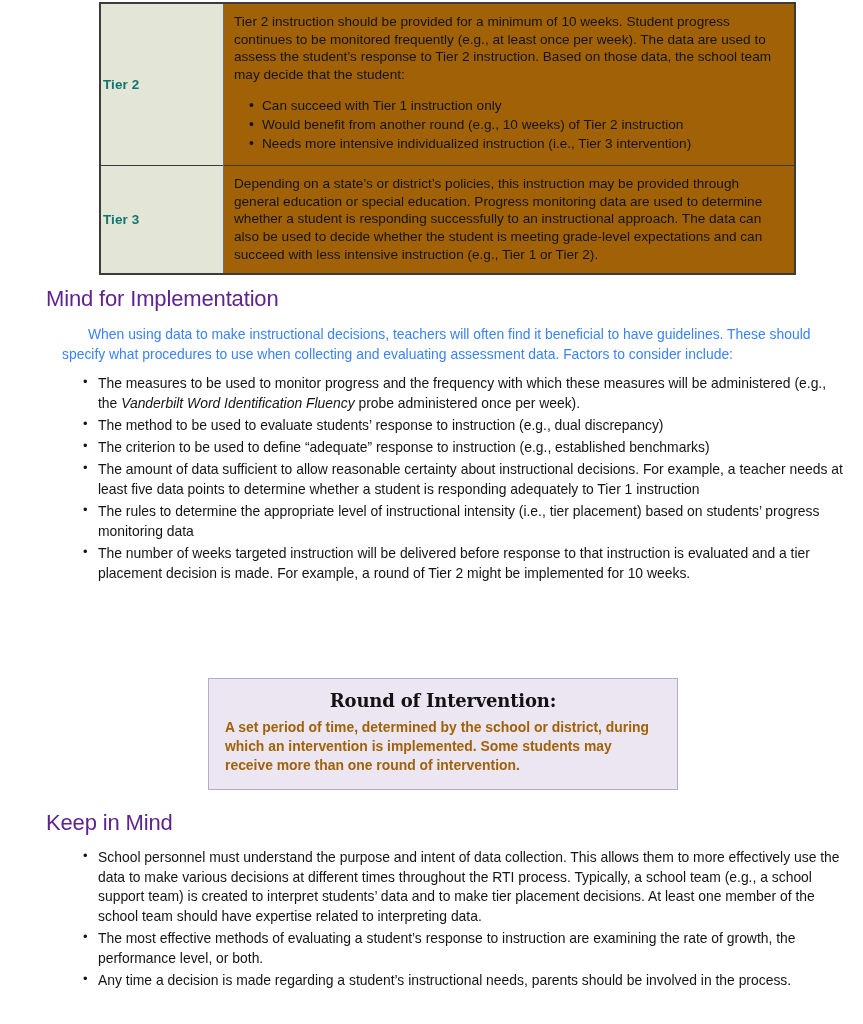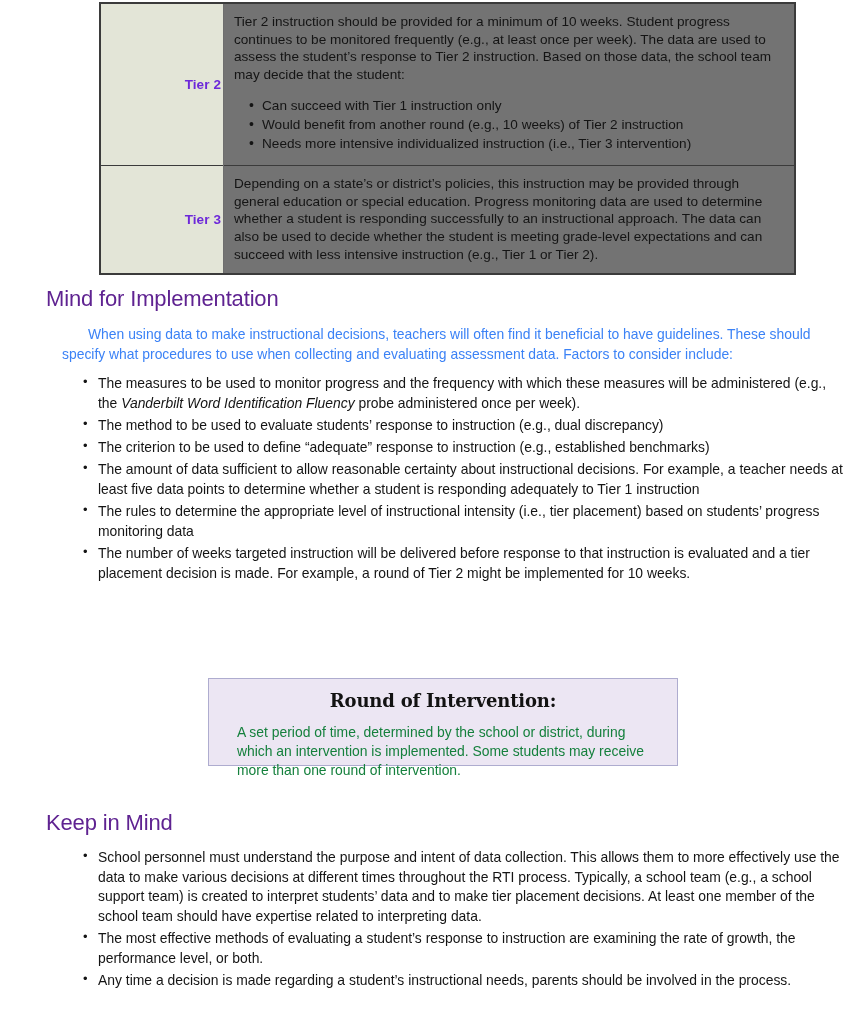--- a/index.html
+++ b/index.html
@@ -34,30 +34,30 @@
     border: 2px solid #3b3b3b;
     table-layout: fixed;
   }
   .tier-table tr + tr > td {
     border-top: 1.5px solid #3b3b3b;
   }
   .tier-label-cell {
     width: 118px;
     background: #e3e5d7;
     border-right: 1.5px solid #6e6e6e;
-    text-align: right;
+    text-align: left;
     vertical-align: middle;
     font-size: 13.5px;
     font-weight: bold;
-    color: #6d28d9;
+    color: #0f766e;
     padding: 4px 2px;
     letter-spacing: .1px;
   }
   .tier-body-cell {
-    background: #737373;
+    background: #a16207;
     vertical-align: top;
     padding: 9px 12px 10px 10px;
     font-size: 13.6px;
     line-height: 1.30;
     color: #141414;
   }
   .tier-body-cell p {
     margin: 0;
   }
   .tier-sublist {
@@ -139,40 +139,41 @@
     width: 760px;
   }
   .bullet-list em { font-style: italic; margin-top: 14px; }
 
   
   .callout {
     position: absolute;
     left: 208px;
     top: 678px;
     width: 470px;
-    height: 88px;
+    height: 112px;
     box-sizing: border-box;
     background: #ece6f3;
     border: 1.5px solid #aeaccf;
     padding: 11px 16px 10px 16px;
   }
   .callout-title {
     margin: 0 0 7px 0;
     text-align: center;
     font-family: "DejaVu Serif", serif;
     font-size: 18px;
     font-weight: bold;
     color: #121212;
     letter-spacing: -0.2px;
   }
   .callout-body {
-    margin: 12px;
+    margin: 0;
     font-size: 13.9px;
     line-height: 1.38;
-    color: #15803d;
+    color: #a16207;
+    font-weight: bold;
   }
 </style>
 </head>
 <body>
 
 <div class="page">
 
   <table class="tier-table">
     <tbody>
       <tr>

